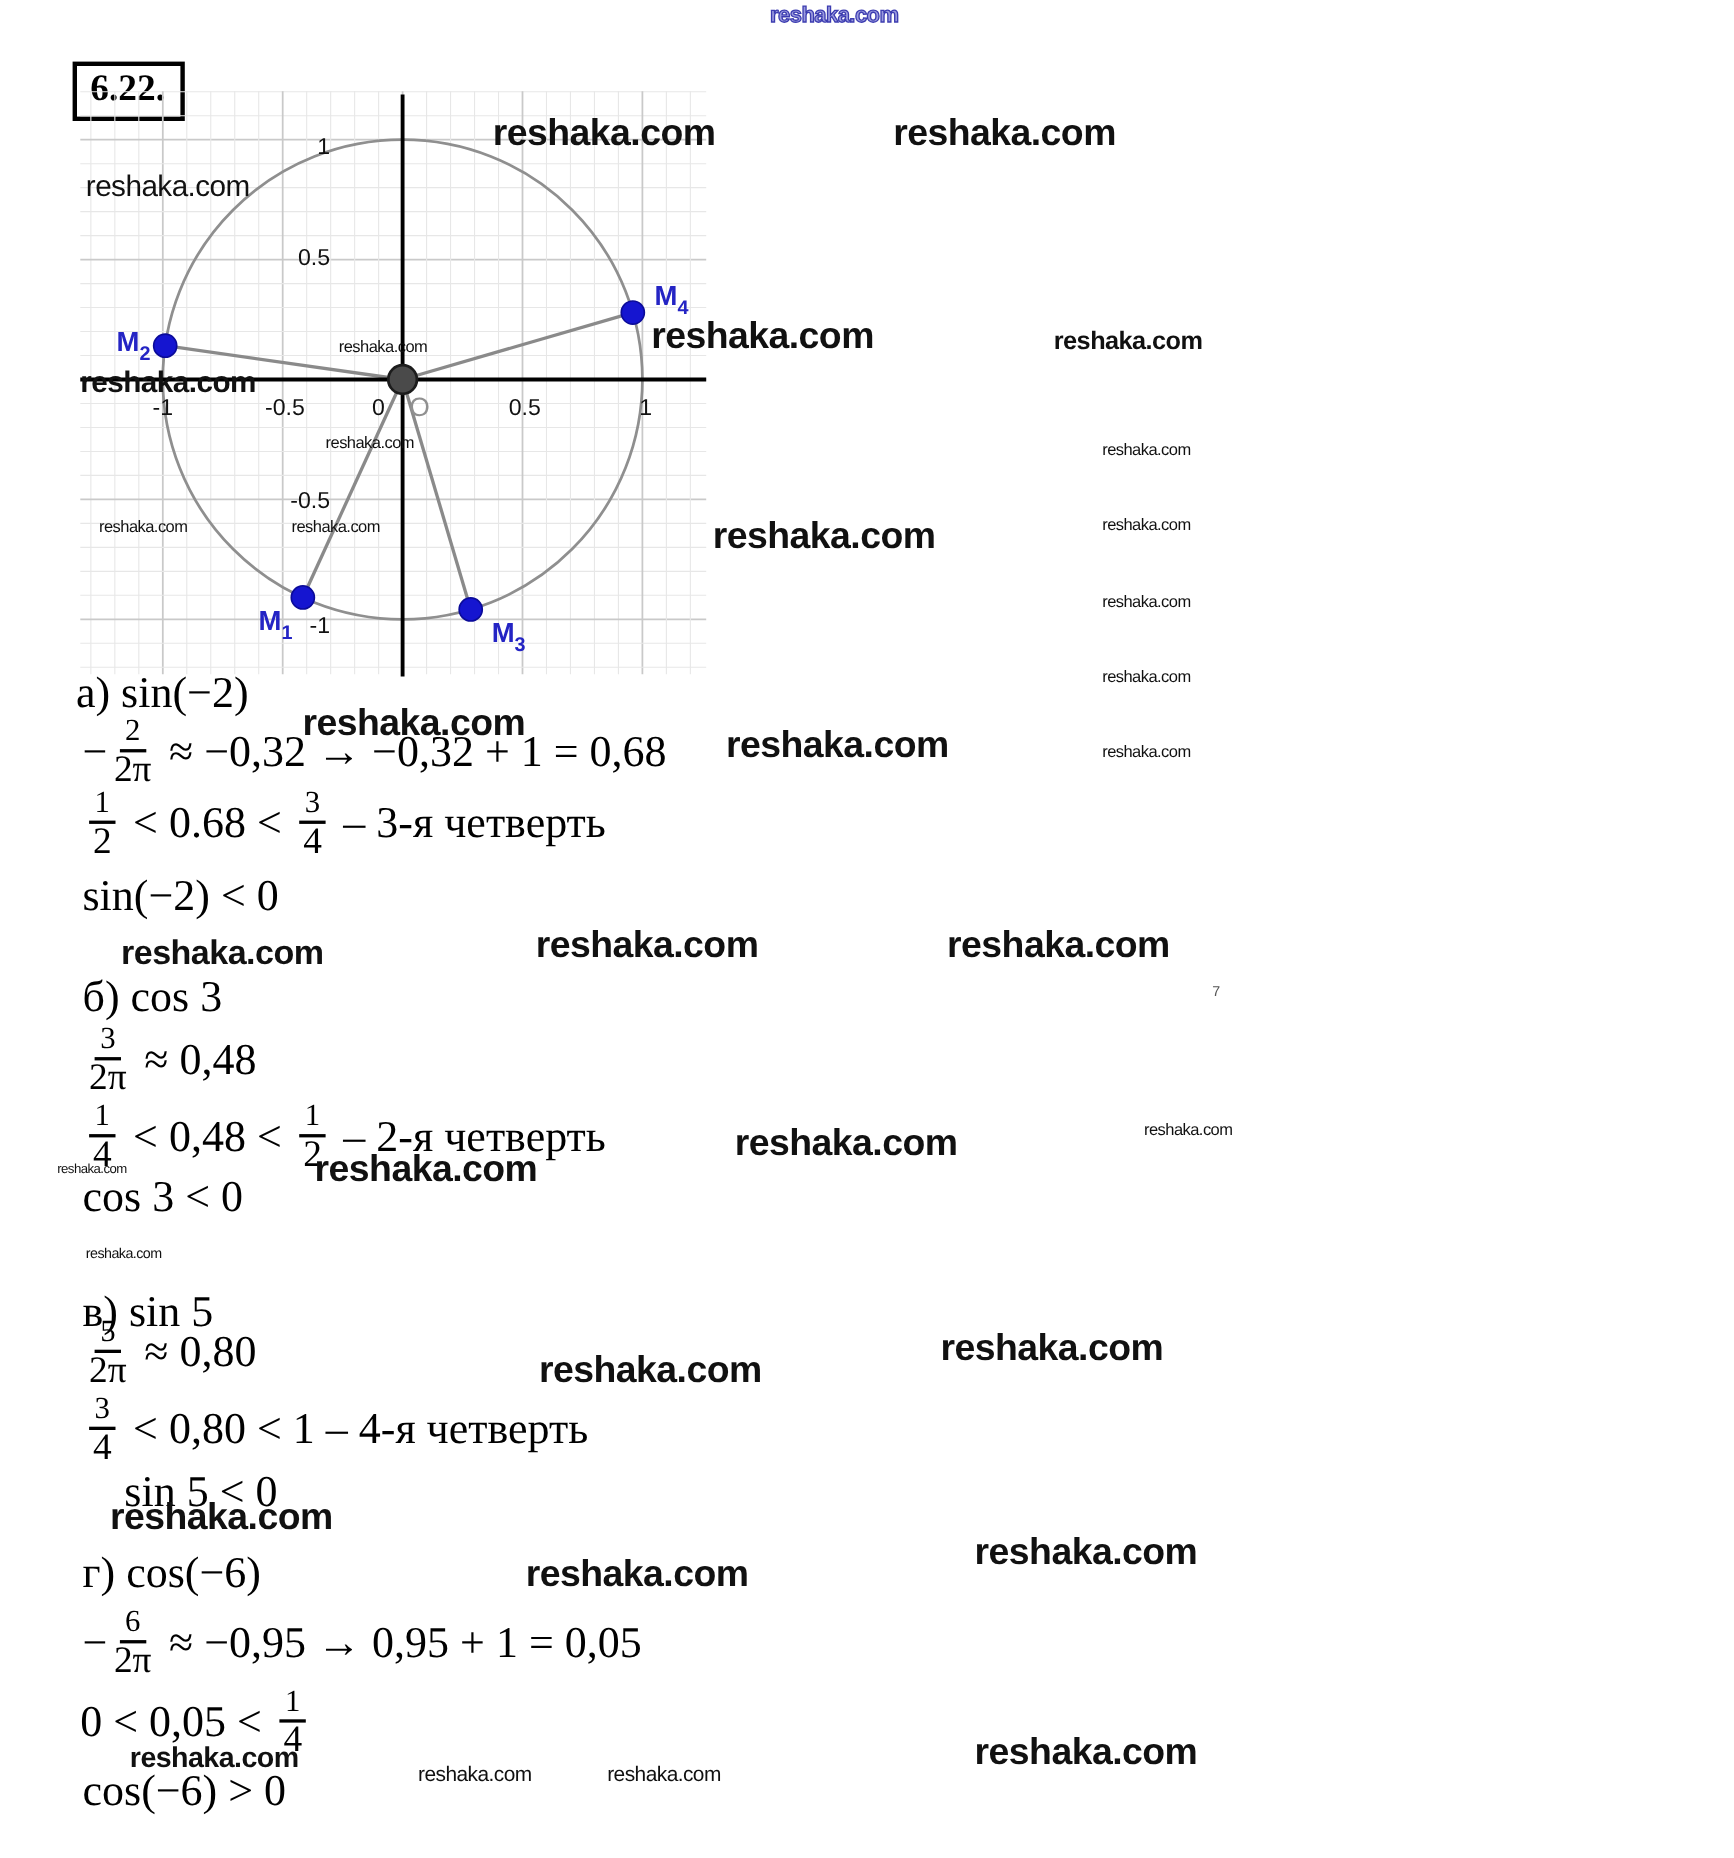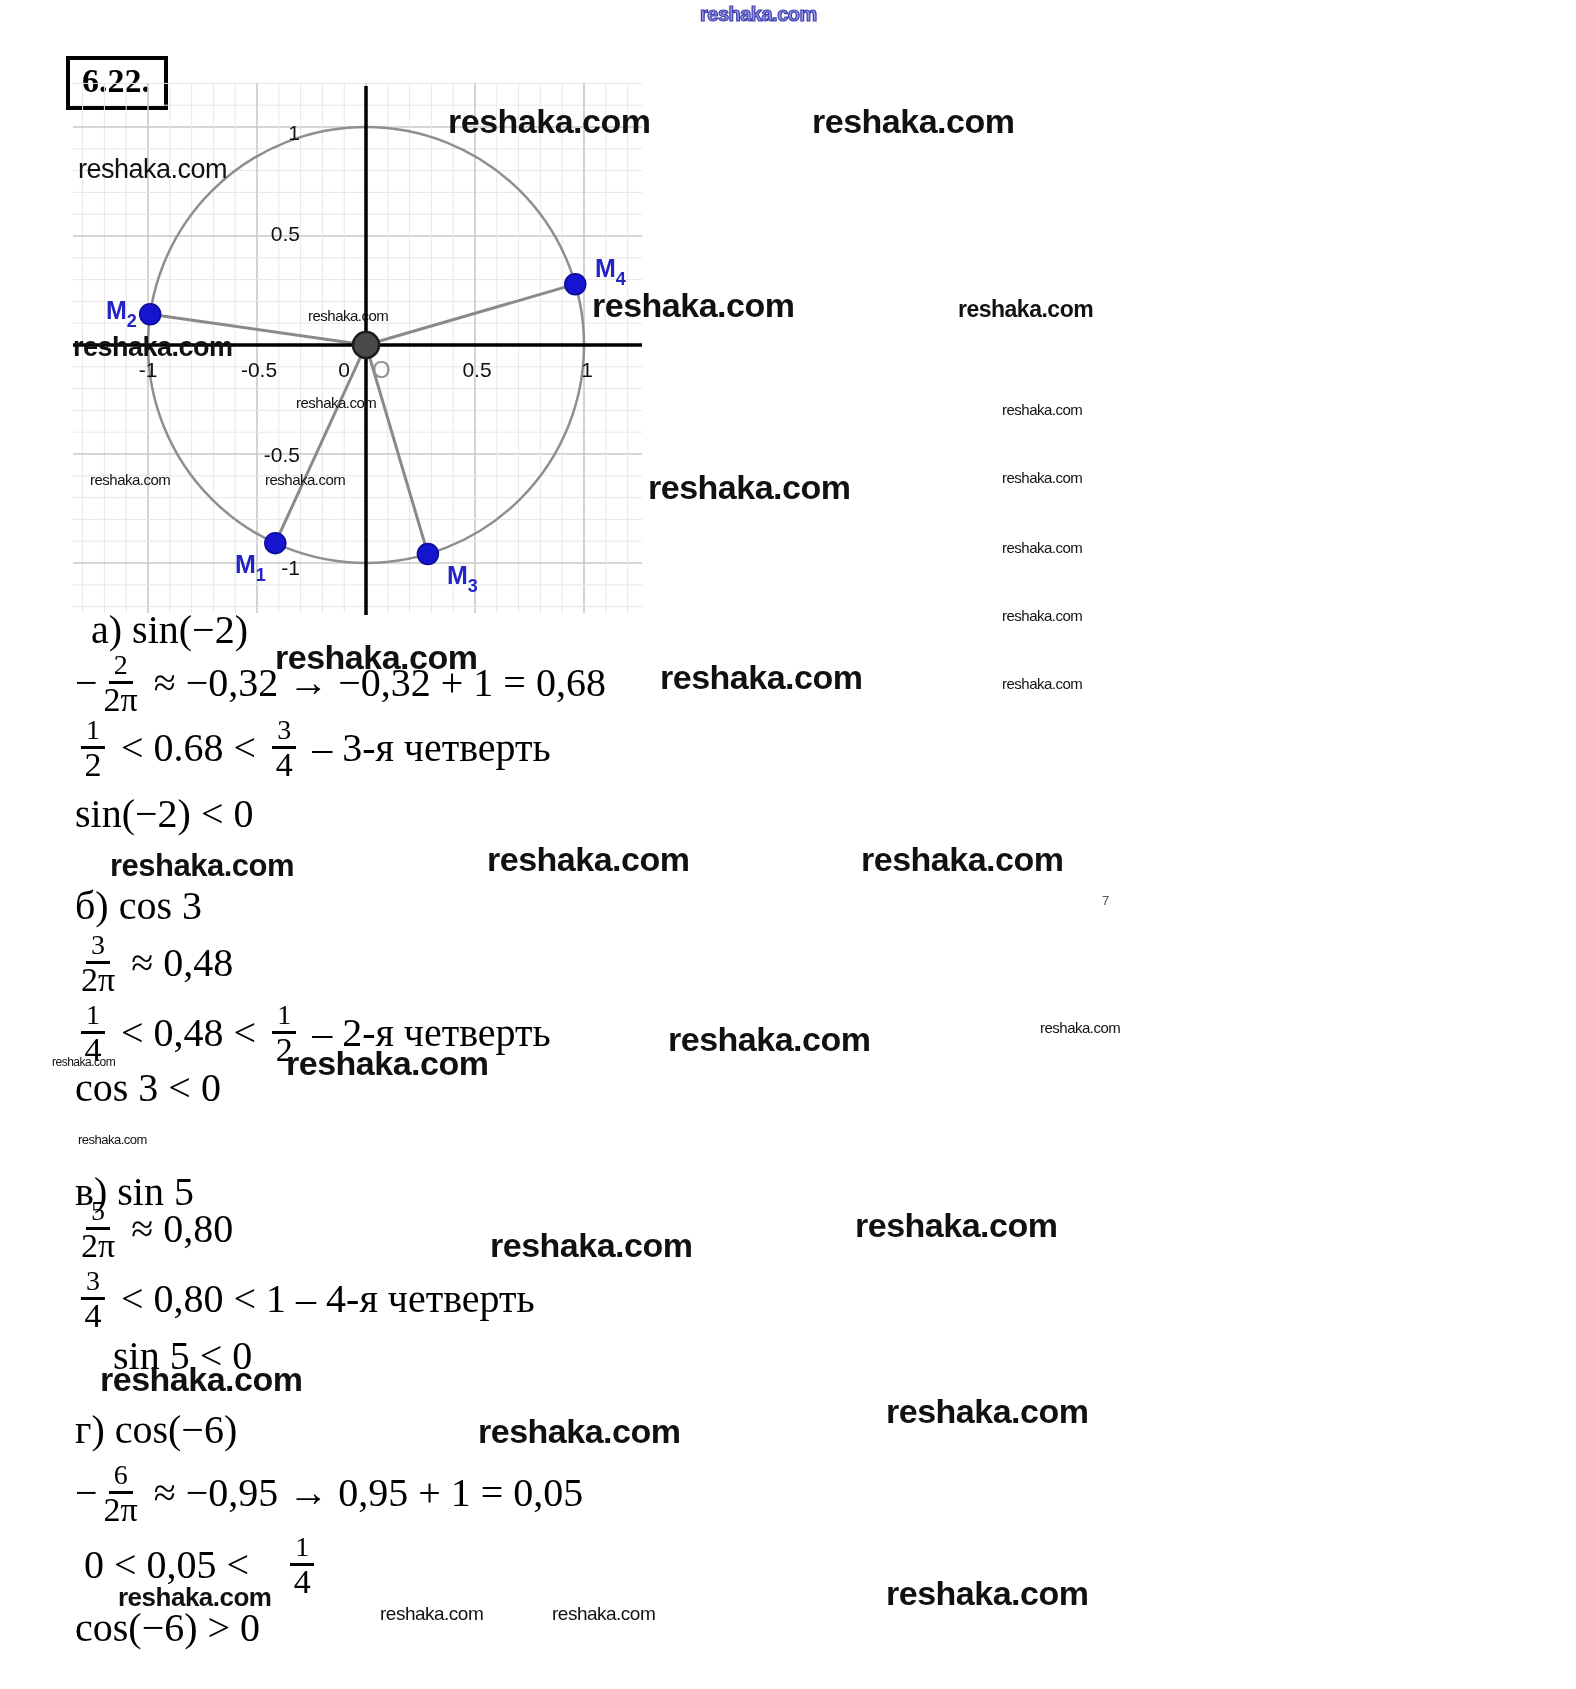--- a/index.html
+++ b/index.html
@@ -99,35 +99,35 @@
       <text x="344" y="377" fill="#111111" font-size="21" text-anchor="middle">0</text>
       <text x="477" y="377" fill="#111111" font-size="21" text-anchor="middle">0.5</text>
       <text x="587" y="377" fill="#111111" font-size="21" text-anchor="middle">1</text>
       <text x="300" y="140" fill="#111111" font-size="21" text-anchor="end">1</text>
       <text x="300" y="241" fill="#111111" font-size="21" text-anchor="end">0.5</text>
       <text x="300" y="462" fill="#111111" font-size="21" text-anchor="end">-0.5</text>
       <text x="300" y="575" fill="#111111" font-size="21" text-anchor="end">-1</text>
       <text x="372" y="378" fill="#909090" font-size="24">O</text>
     </svg>
   <div id="solution">
-      <div class="mathline" style="left: 91px; top: 608px;"><span>а) sin(−2)</span></div>
+      <div class="mathline" style="left: 69px; top: 608px;"><span>а) sin(−2)</span></div>
       <div class="mathline" style="left: 75px; top: 650px;"><span>−</span><span class="fr"><span class="n">2</span><span class="d">2π</span></span><span> ≈ −0,32 → −0,32 + 1 = 0,68</span></div>
       <div class="mathline" style="left: 75px; top: 715px;"><span class="fr"><span class="n">1</span><span class="d">2</span></span><span> &lt; 0.68 &lt; </span><span class="fr"><span class="n">3</span><span class="d">4</span></span><span> – 3-я четверть</span></div>
       <div class="mathline" style="left: 75px; top: 792px;"><span>sin(−2) &lt; 0</span></div>
       <div class="mathline" style="left: 75px; top: 884px;"><span>б) cos 3</span></div>
       <div class="mathline" style="left: 75px; top: 930px;"><span class="fr"><span class="n">3</span><span class="d">2π</span></span><span> ≈ 0,48</span></div>
       <div class="mathline" style="left: 75px; top: 1000px;"><span class="fr"><span class="n">1</span><span class="d">4</span></span><span> &lt; 0,48 &lt; </span><span class="fr"><span class="n">1</span><span class="d">2</span></span><span> – 2-я четверть</span></div>
       <div class="mathline" style="left: 75px; top: 1066px;"><span>cos 3 &lt; 0</span></div>
       <div class="mathline" style="left: 75px; top: 1170px;"><span>в) sin 5</span></div>
       <div class="mathline" style="left: 75px; top: 1196px;"><span class="fr"><span class="n">5</span><span class="d">2π</span></span><span> ≈ 0,80</span></div>
       <div class="mathline" style="left: 75px; top: 1266px;"><span class="fr"><span class="n">3</span><span class="d">4</span></span><span> &lt; 0,80 &lt; 1 – 4-я четверть</span></div>
       <div class="mathline" style="left: 75px; top: 1334px; margin-left: 38px;"><span>sin 5 &lt; 0</span></div>
       <div class="mathline" style="left: 75px; top: 1408px;"><span>г) cos(−6)</span></div>
       <div class="mathline" style="left: 75px; top: 1460px;"><span>−</span><span class="fr"><span class="n">6</span><span class="d">2π</span></span><span> ≈ −0,95 → 0,95 + 1 = 0,05</span></div>
-      <div class="mathline" style="left: 84px; top: 1532px; gap: 25px;"><span>0 &lt; 0,05 &lt; </span><span class="fr"><span class="n">1</span><span class="d">4</span></span></div>
+      <div class="mathline" style="left: 73px; top: 1532px;"><span>0 &lt; 0,05 &lt; </span><span class="fr"><span class="n">1</span><span class="d">4</span></span></div>
       <div class="mathline" style="left: 75px; top: 1606px; justify-content: flex-end;"><span>cos(−6) &gt; 0</span></div>
     </div>
   <div id="wm-layer">
       <div class="wm wm-outline" style="left: 700px; top: 4px; font-size: 20px; font-weight: 700;">reshaka.com</div>
       <div class="wm" style="left: 448px; top: 104px; font-size: 34px; font-weight: 600;">reshaka.com</div>
       <div class="wm" style="left: 812px; top: 104px; font-size: 34px; font-weight: 600;">reshaka.com</div>
       <div class="wm" style="left: 78px; top: 156px; font-size: 27px; font-weight: 400;">reshaka.com</div>
       <div class="wm" style="left: 592px; top: 288px; font-size: 34px; font-weight: 600;">reshaka.com</div>
       <div class="wm" style="left: 958px; top: 298px; font-size: 23px; font-weight: 600;">reshaka.com</div>
       <div class="wm" style="left: 73px; top: 334px; font-size: 27px; font-weight: 700;">reshaka.com</div>

